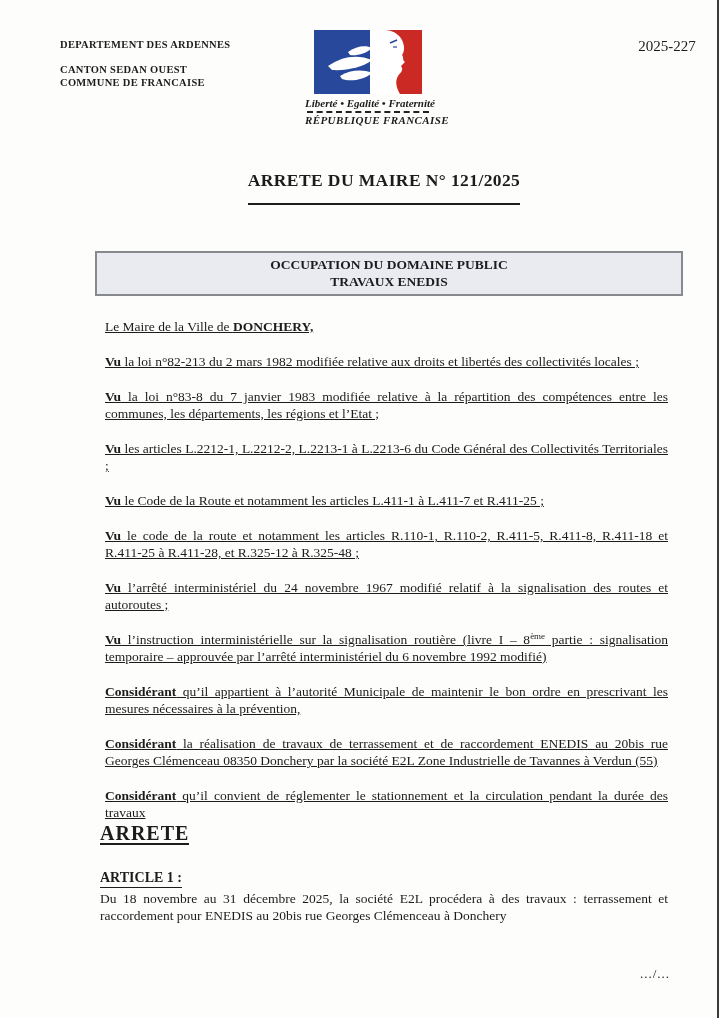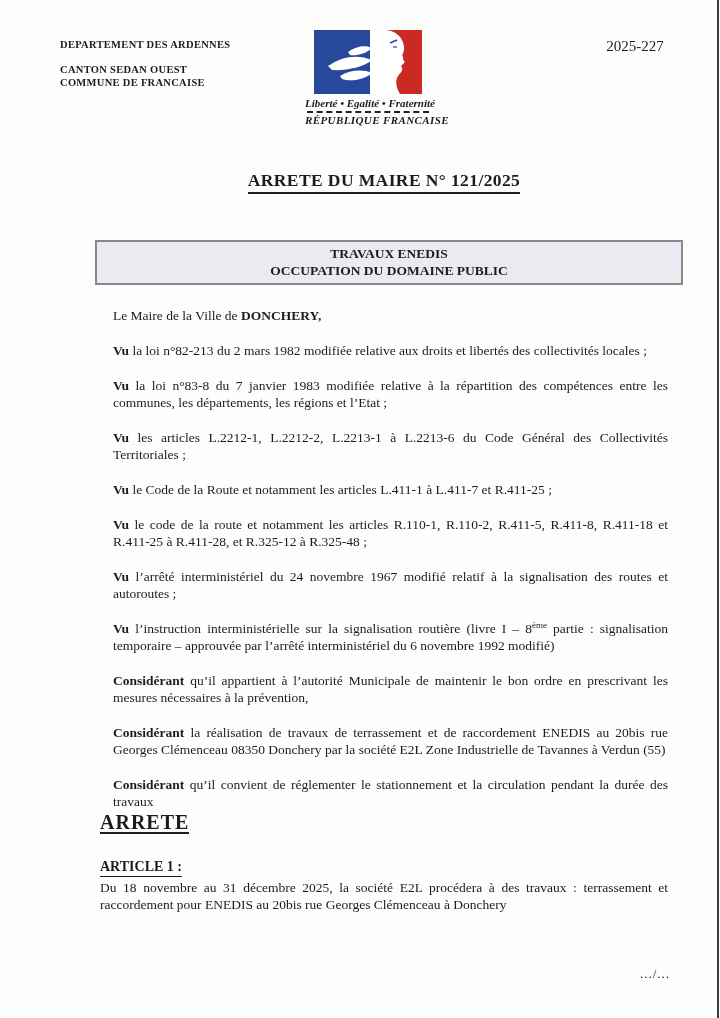--- a/index.html
+++ b/index.html
@@ -12,36 +12,36 @@
   .scan-edge{position:absolute;top:0;bottom:0;right:1px;width:2px;background:#3a3a3a;}
 
   
   .header-left{position:absolute;left:60px;top:38px;font-weight:bold;font-size:10.5px;letter-spacing:.3px;line-height:13px;}
   .header-left .dept{margin-bottom:12px;}
   .logo-block{position:absolute;left:305px;top:30px;width:126px;text-align:center;}
   .logo-svg{display:block;margin:0 auto;width:108px;height:64px;}
   .motto{font-weight:bold;font-style:italic;font-size:11px;margin-top:3px;white-space:nowrap;}
   .motto-sep{border-top:2px dashed #222;margin:2px 2px 1px 2px;height:0;}
   .republic{font-weight:bold;font-style:italic;font-size:11px;letter-spacing:.4px;white-space:nowrap;}
-  .page-ref{position:absolute;left:600px;top:38px;width:70px;text-align:center;font-size:15px;}
+  .page-ref{position:absolute;left:632px;top:38px;width:70px;text-align:center;font-size:15px;}
 
   
   .content{position:absolute;left:0;top:170px;width:720px;}
   .doc-title{width:568px;margin:0 52px 0 100px;text-align:center;font-size:17.5px;font-weight:bold;}
-  .doc-title .u{display:inline-block;border-bottom:2px solid #1c1c1c;padding-bottom:1px;letter-spacing:.4px;}
+  .doc-title .u{display:inline-block;border-bottom:2px solid #1c1c1c;padding-bottom:12px;letter-spacing:.4px;}
 
   .subject-box{
     margin:46px 0 0 95px;width:588px;box-sizing:border-box;
     background:#e9ebf1;border:2px solid #86898e;
     text-align:center;font-weight:bold;font-size:13.5px;line-height:17px;
     padding:3px 0 4px 0;
   }
 
   .bodytext{margin:22px 52px 0 100px;width:568px;font-size:13.5px;line-height:17px;}
-  .para{margin:0 0 18px 13px;text-align:justify;}
+  .para{margin:0 0 18px 5px;text-align:justify;text-decoration:underline;}
   .para.first{text-align:left;}
   sup{font-size:9px;line-height:0;}
 
   .arrete-heading{text-align:left;font-size:20px;font-weight:bold;margin:4px 0 24px 0;}
   .arrete-heading .u{display:inline-block;border-bottom:2.5px solid #1c1c1c;padding-bottom:1px;letter-spacing:1px;}
 
   .article-heading{font-weight:bold;font-size:14px;margin:0 0 2px 0;}
   .article-heading .u{display:inline-block;border-bottom:1.5px solid #1c1c1c;padding-bottom:1px;}
   .article-text{text-align:justify;margin:0;}
 
@@ -79,22 +79,22 @@
 
 <div class="page-ref">2025-227</div>
 
 <div class="content">
 
   <div class="doc-title">
     <span class="u">ARRETE DU MAIRE N° 121/2025</span>
   </div>
 
   <div class="subject-box">
+    <div>OCCUPATION DU DOMAINE PUBLIC</div>
     <div>TRAVAUX ENEDIS</div>
-    <div>OCCUPATION DU DOMAINE PUBLIC</div>
   </div>
 
   <div class="bodytext">
 
     <p class="para first"><span>Le Maire de la Ville de </span><strong>DONCHERY,</strong></p>
 
     <p class="para"><strong>Vu</strong><span> la loi n°82-213 du 2 mars 1982 modifiée relative aux droits et libertés des collectivités locales ;</span></p>
 
     <p class="para"><strong>Vu</strong><span> la loi n°83-8 du 7 janvier 1983 modifiée relative à la répartition des compétences entre les communes, les départements, les régions et l’Etat ;</span></p>
 

